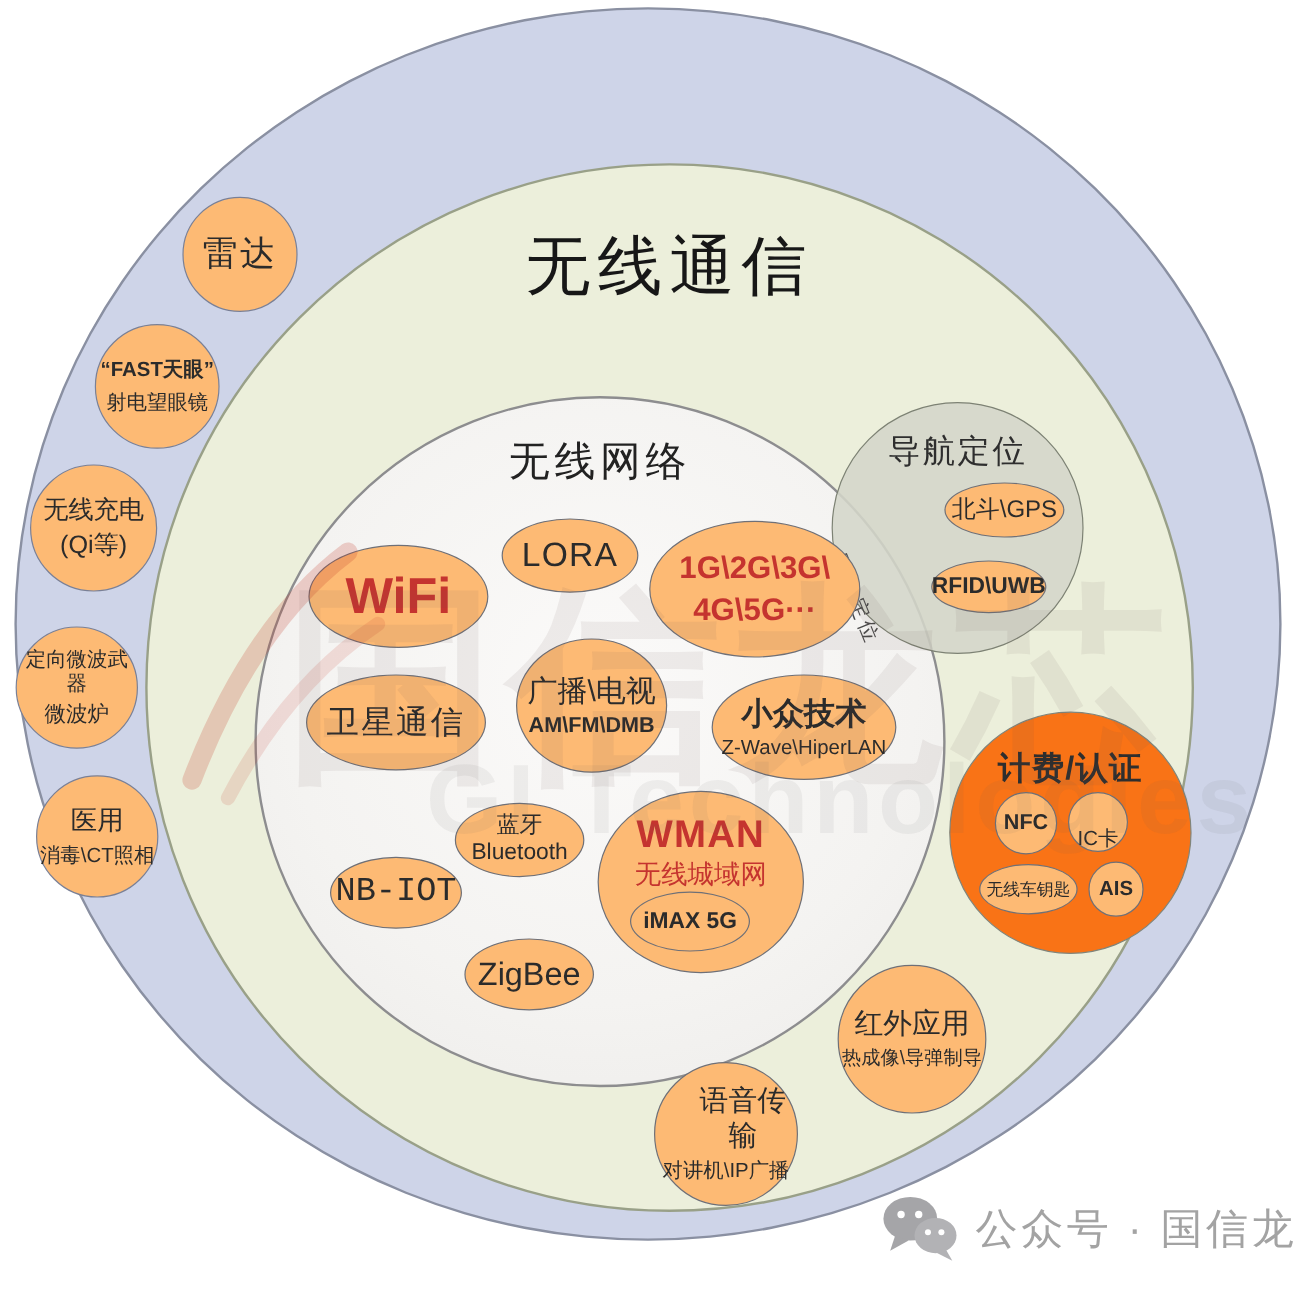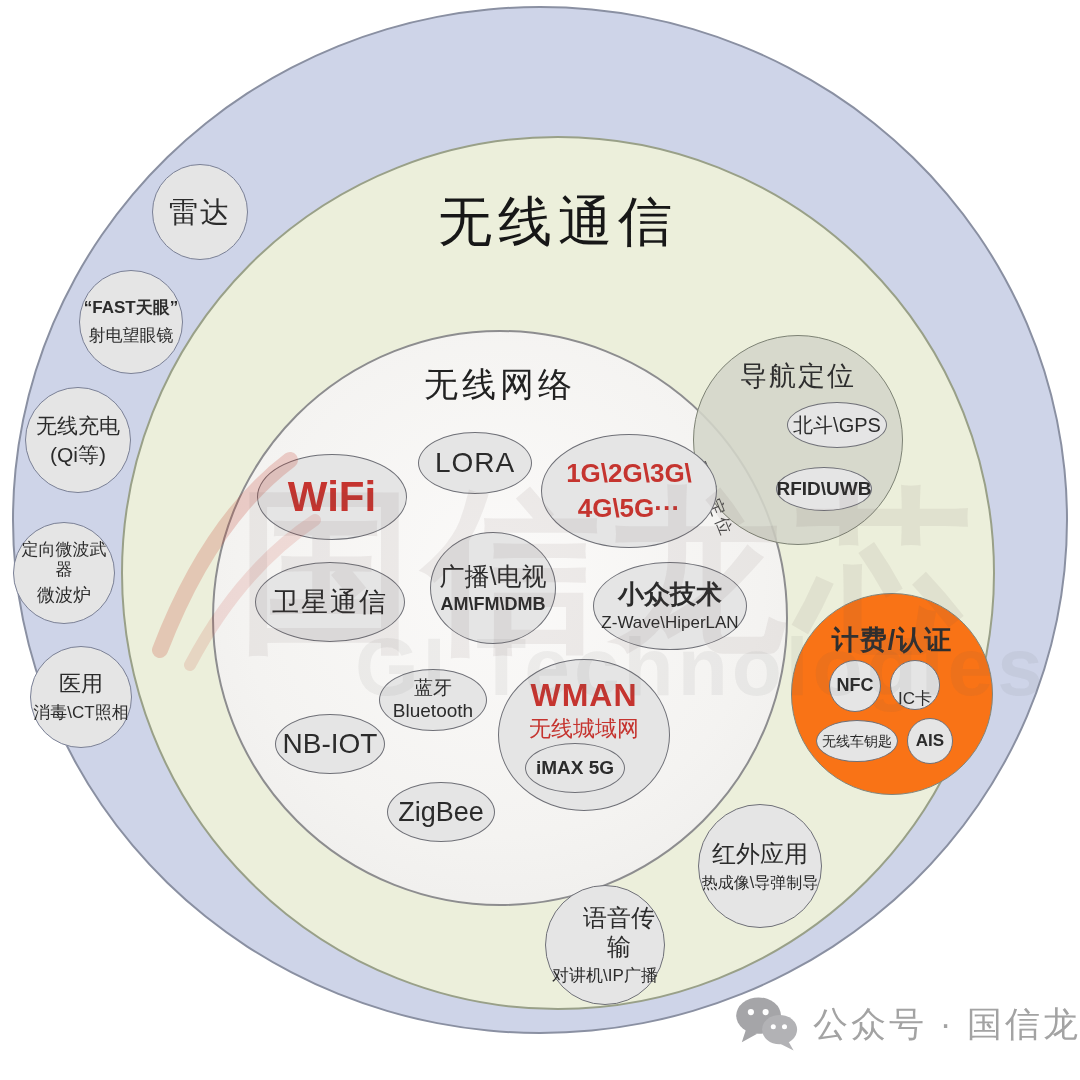--- a/index.html
+++ b/index.html
@@ -9,21 +9,21 @@
   }
   .ring{position:absolute;border-radius:50%;box-sizing:border-box;}
   .ring.outer{left:12px;top:6px;width:1056px;height:1028px;background:#ced4e8;border:2px solid #8a90a2;}
   .ring.middle{left:121px;top:136px;width:874px;height:874px;background:#ecefdb;border:2px solid #99a088;}
   .ring.inner{left:212px;top:330px;width:576px;height:576px;background:radial-gradient(circle at 50% 42%,#fbfaf9 0%,#f4f3f1 60%,#ecebe9 100%);border:2px solid #8d8d8f;}
   .title{position:absolute;text-align:center;color:#171717;letter-spacing:6px;}
   .t-outer{left:0;top:28px;width:1080px;font-size:58px;}
   .t-middle{left:121px;top:186px;width:874px;font-size:54px;}
   .t-inner{left:212px;top:362px;width:576px;font-size:34px;letter-spacing:4px;color:#222;}
   .bubble{
-    position:absolute;border-radius:50%;background:#e5e5e5;border:1.5px solid #6f7077;
+    position:absolute;border-radius:50%;background:#fdba74;border:1.5px solid #6f7077;
     display:flex;flex-direction:column;align-items:center;justify-content:center;
     text-align:center;line-height:1.2;box-sizing:border-box;
   }
   .bubble.appc{border-color:#7a8096;}
   .bubble .ln1{display:block;}
   .bubble .ln2{display:block;}
   .red{color:#c5342f;}
   .bold{font-weight:bold;}
   .group{
     position:absolute;border-radius:50%;box-sizing:border-box;
@@ -107,21 +107,21 @@
     <span class="ln2" style="font-size:18px;font-weight:bold;margin-top:3px;">AM\FM\DMB</span>
   </div>
   <div class="bubble" style="left:593px;top:562px;width:154px;height:88px;">
     <span class="ln1" style="font-size:26px;font-weight:bold;">小众技术</span>
     <span class="ln2" style="font-size:17px;margin-top:3px;">Z-Wave\HiperLAN</span>
   </div>
   <div class="bubble" style="left:379px;top:669px;width:108px;height:62px;">
     <span class="ln1" style="font-size:19px;">蓝牙</span>
     <span class="ln2" style="font-size:19px;">Bluetooth</span>
   </div>
-  <div class="bubble" style="left:275px;top:714px;width:110px;height:60px;">
+  <div class="bubble" style="left:275px;top:714px;width:110px;height:60px;font-family:Liberation Mono, monospace;">
     <span class="ln1" style="font-size:28px;">NB-IOT</span>
   </div>
   <div class="bubble" style="left:498px;top:659px;width:172px;height:152px;justify-content:flex-start;padding-top:16px;">
     <span class="ln1 red bold" style="font-size:32px;letter-spacing:1px;">WMAN</span>
     <span class="ln2 red" style="font-size:22px;margin-top:2px;">无线城域网</span>
   </div>
   <div class="bubble" style="left:525px;top:743px;width:100px;height:50px;font-size:19px;font-weight:bold;">
     <span class="ln1">iMAX 5G</span>
   </div>
   <div class="bubble" style="left:387px;top:782px;width:108px;height:60px;">

